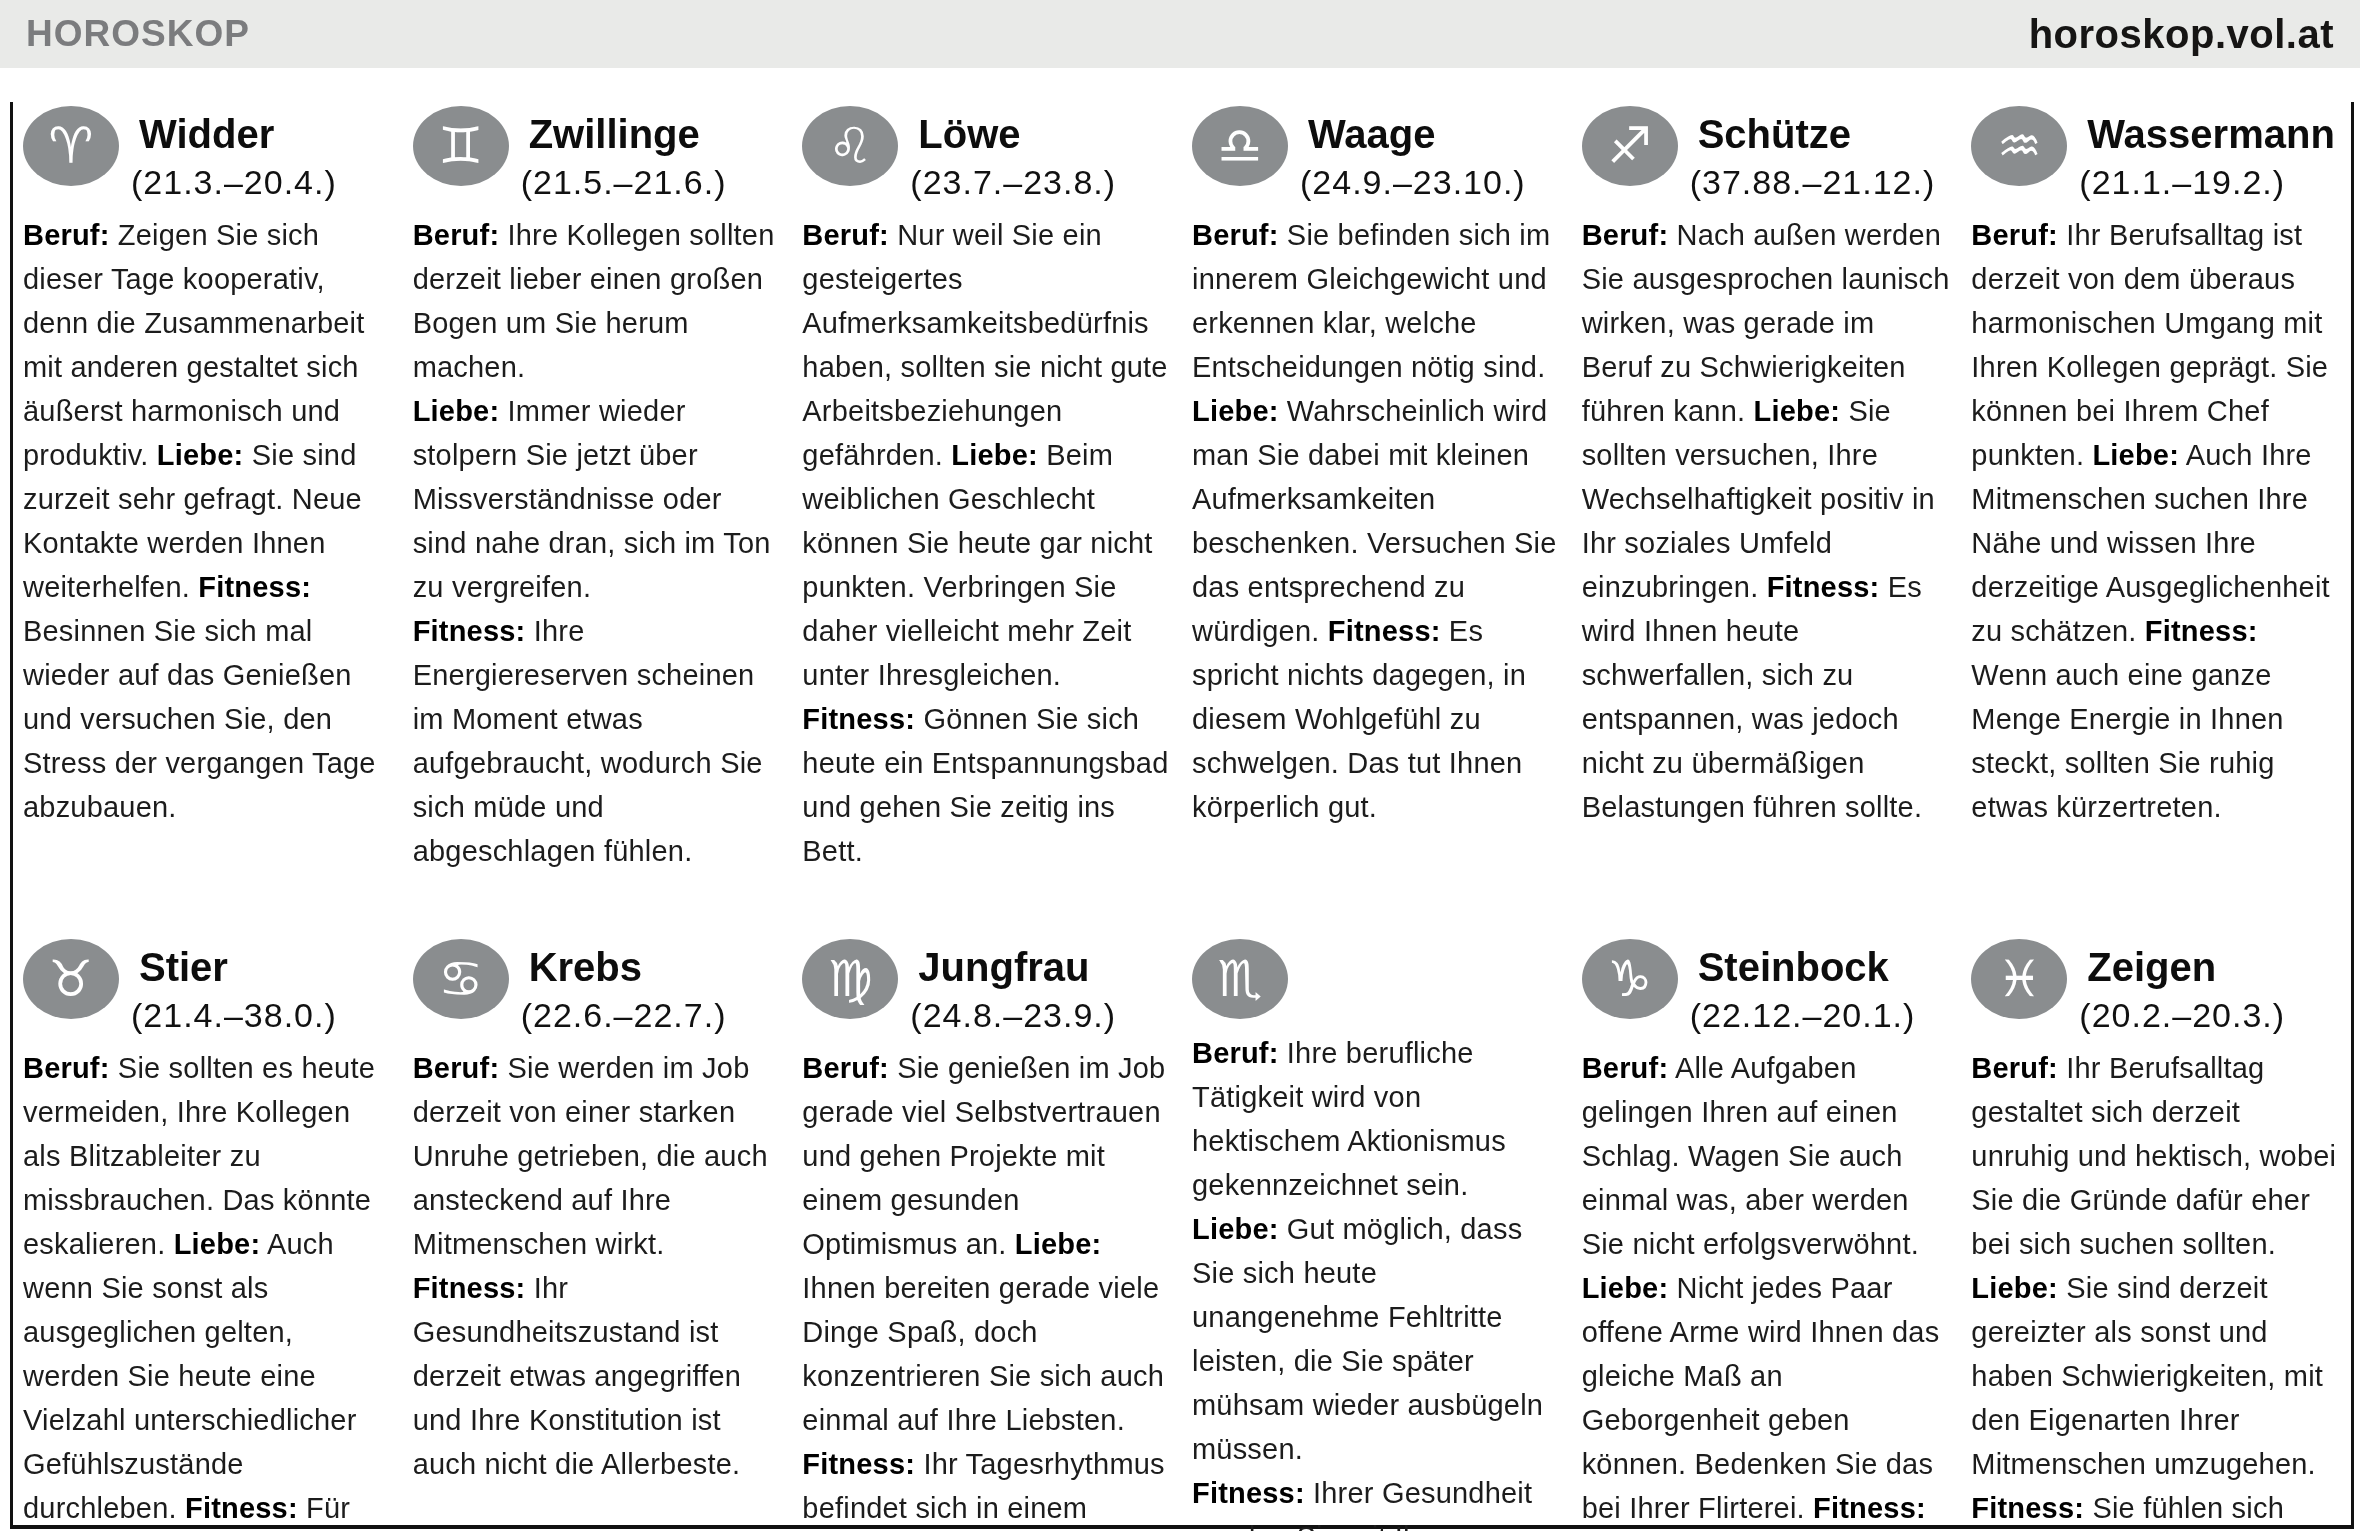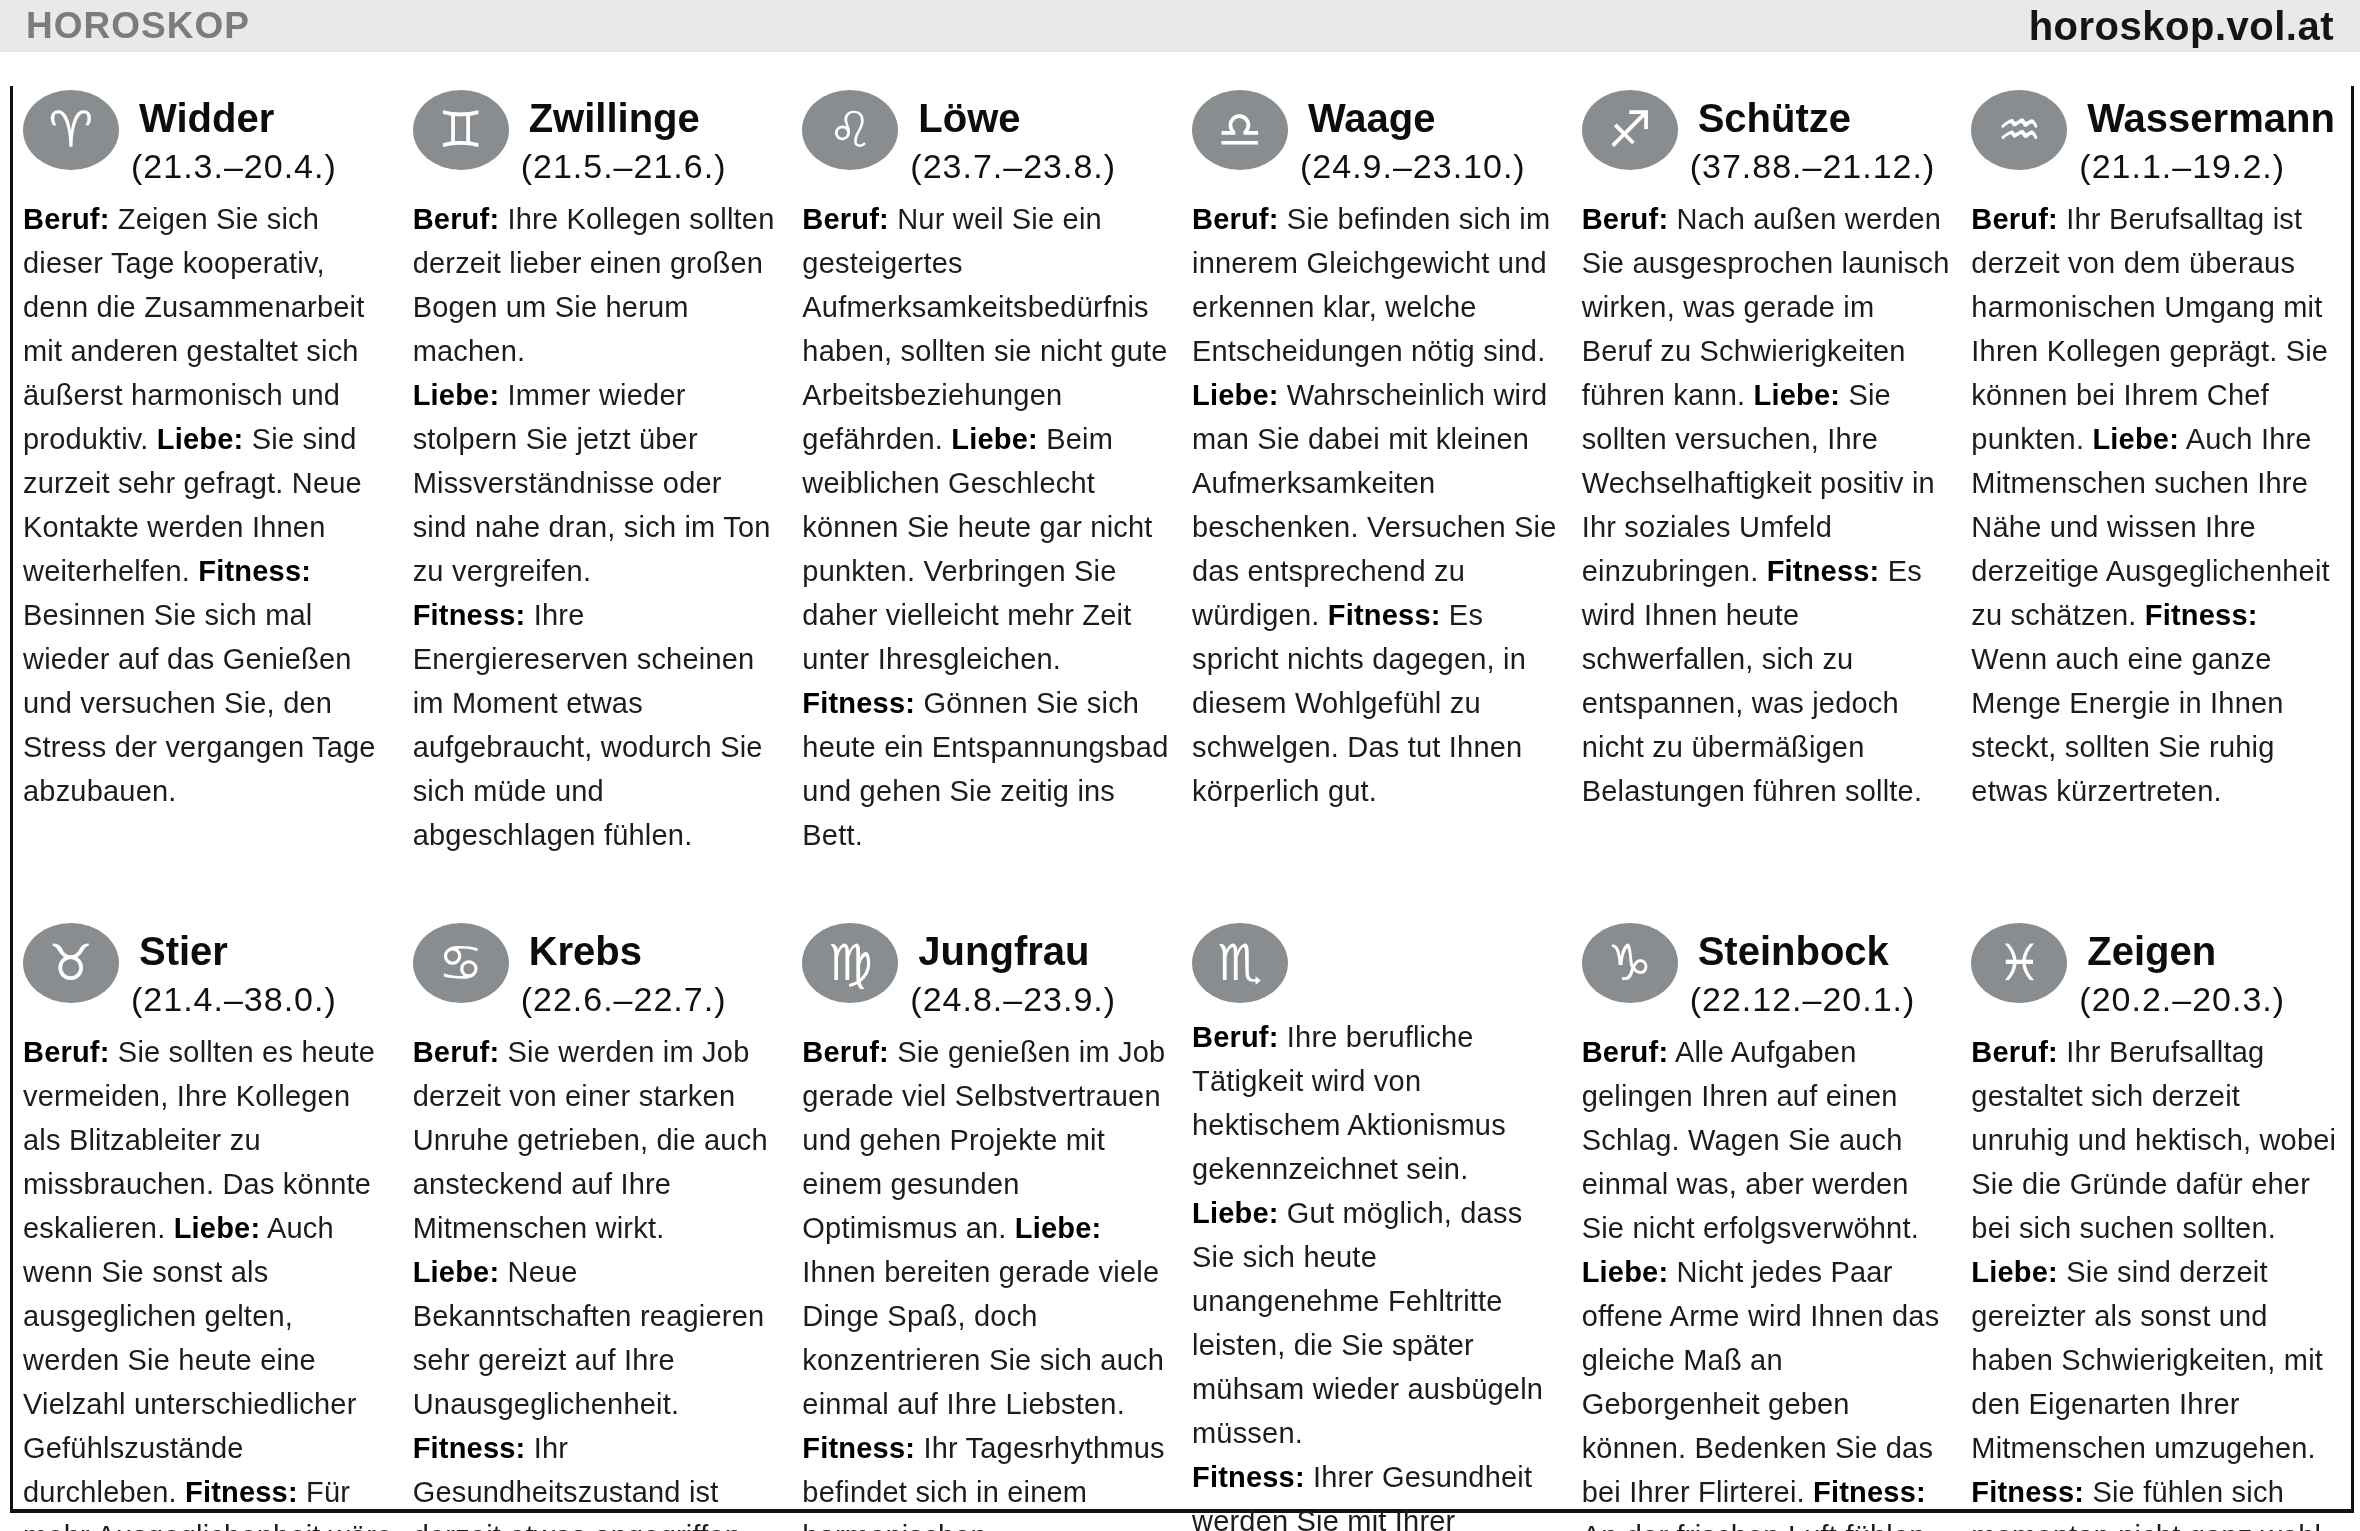--- a/index.html
+++ b/index.html
@@ -2,21 +2,21 @@
 <html lang="de"><head>
 <meta charset="utf-8">
 <style>
   html,body{margin:0;padding:0;}
   body{
     width:2360px;height:1531px;background:#ffffff;
     font-family:"Liberation Sans",sans-serif;color:#1a1a1a;
     overflow:hidden;position:relative;
   }
   .header-bar{
-    height:52px;background:#e9eae8;
+    height:68px;background:#e9eae8;
     display:flex;justify-content:space-between;align-items:center;
     padding:0 26px;box-sizing:border-box;
   }
   .page-title{
     font-weight:bold;font-size:37px;color:#7b7c7e;letter-spacing:1px;
   }
   .site-url{
     font-weight:bold;font-size:40px;color:#161514;letter-spacing:0.5px;
   }
   .content-frame{
@@ -180,21 +180,20 @@
       <span class="zodiac-icon">
         <span class="zodiac-glyph">♋</span>
       </span>
       <div class="sign-titles">
         <h2 class="sign-name">Krebs</h2>
         <div class="sign-dates">(22.6.–22.7.)</div>
       </div>
     </div>
     <div class="sign-body">
           <p><b>Beruf:</b><span> Sie werden im Job derzeit von einer starken Unruhe getrieben, die auch ansteckend auf Ihre Mitmenschen wirkt.</span></p>
-          <p><b>Liebe:</b><span> Neue Bekanntschaften reagieren sehr gereizt auf Ihre Unausgeglichenheit.</span></p>
           <p><b>Fitness:</b><span> Ihr Gesundheitszustand ist derzeit etwas angegriffen und Ihre Konstitution ist auch nicht die Allerbeste.</span></p>
         </div>
   </section>
 
   <section class="sign">
     <div class="sign-head">
       <span class="zodiac-icon">
         <span class="zodiac-glyph">♍</span>
       </span>
       <div class="sign-titles">

